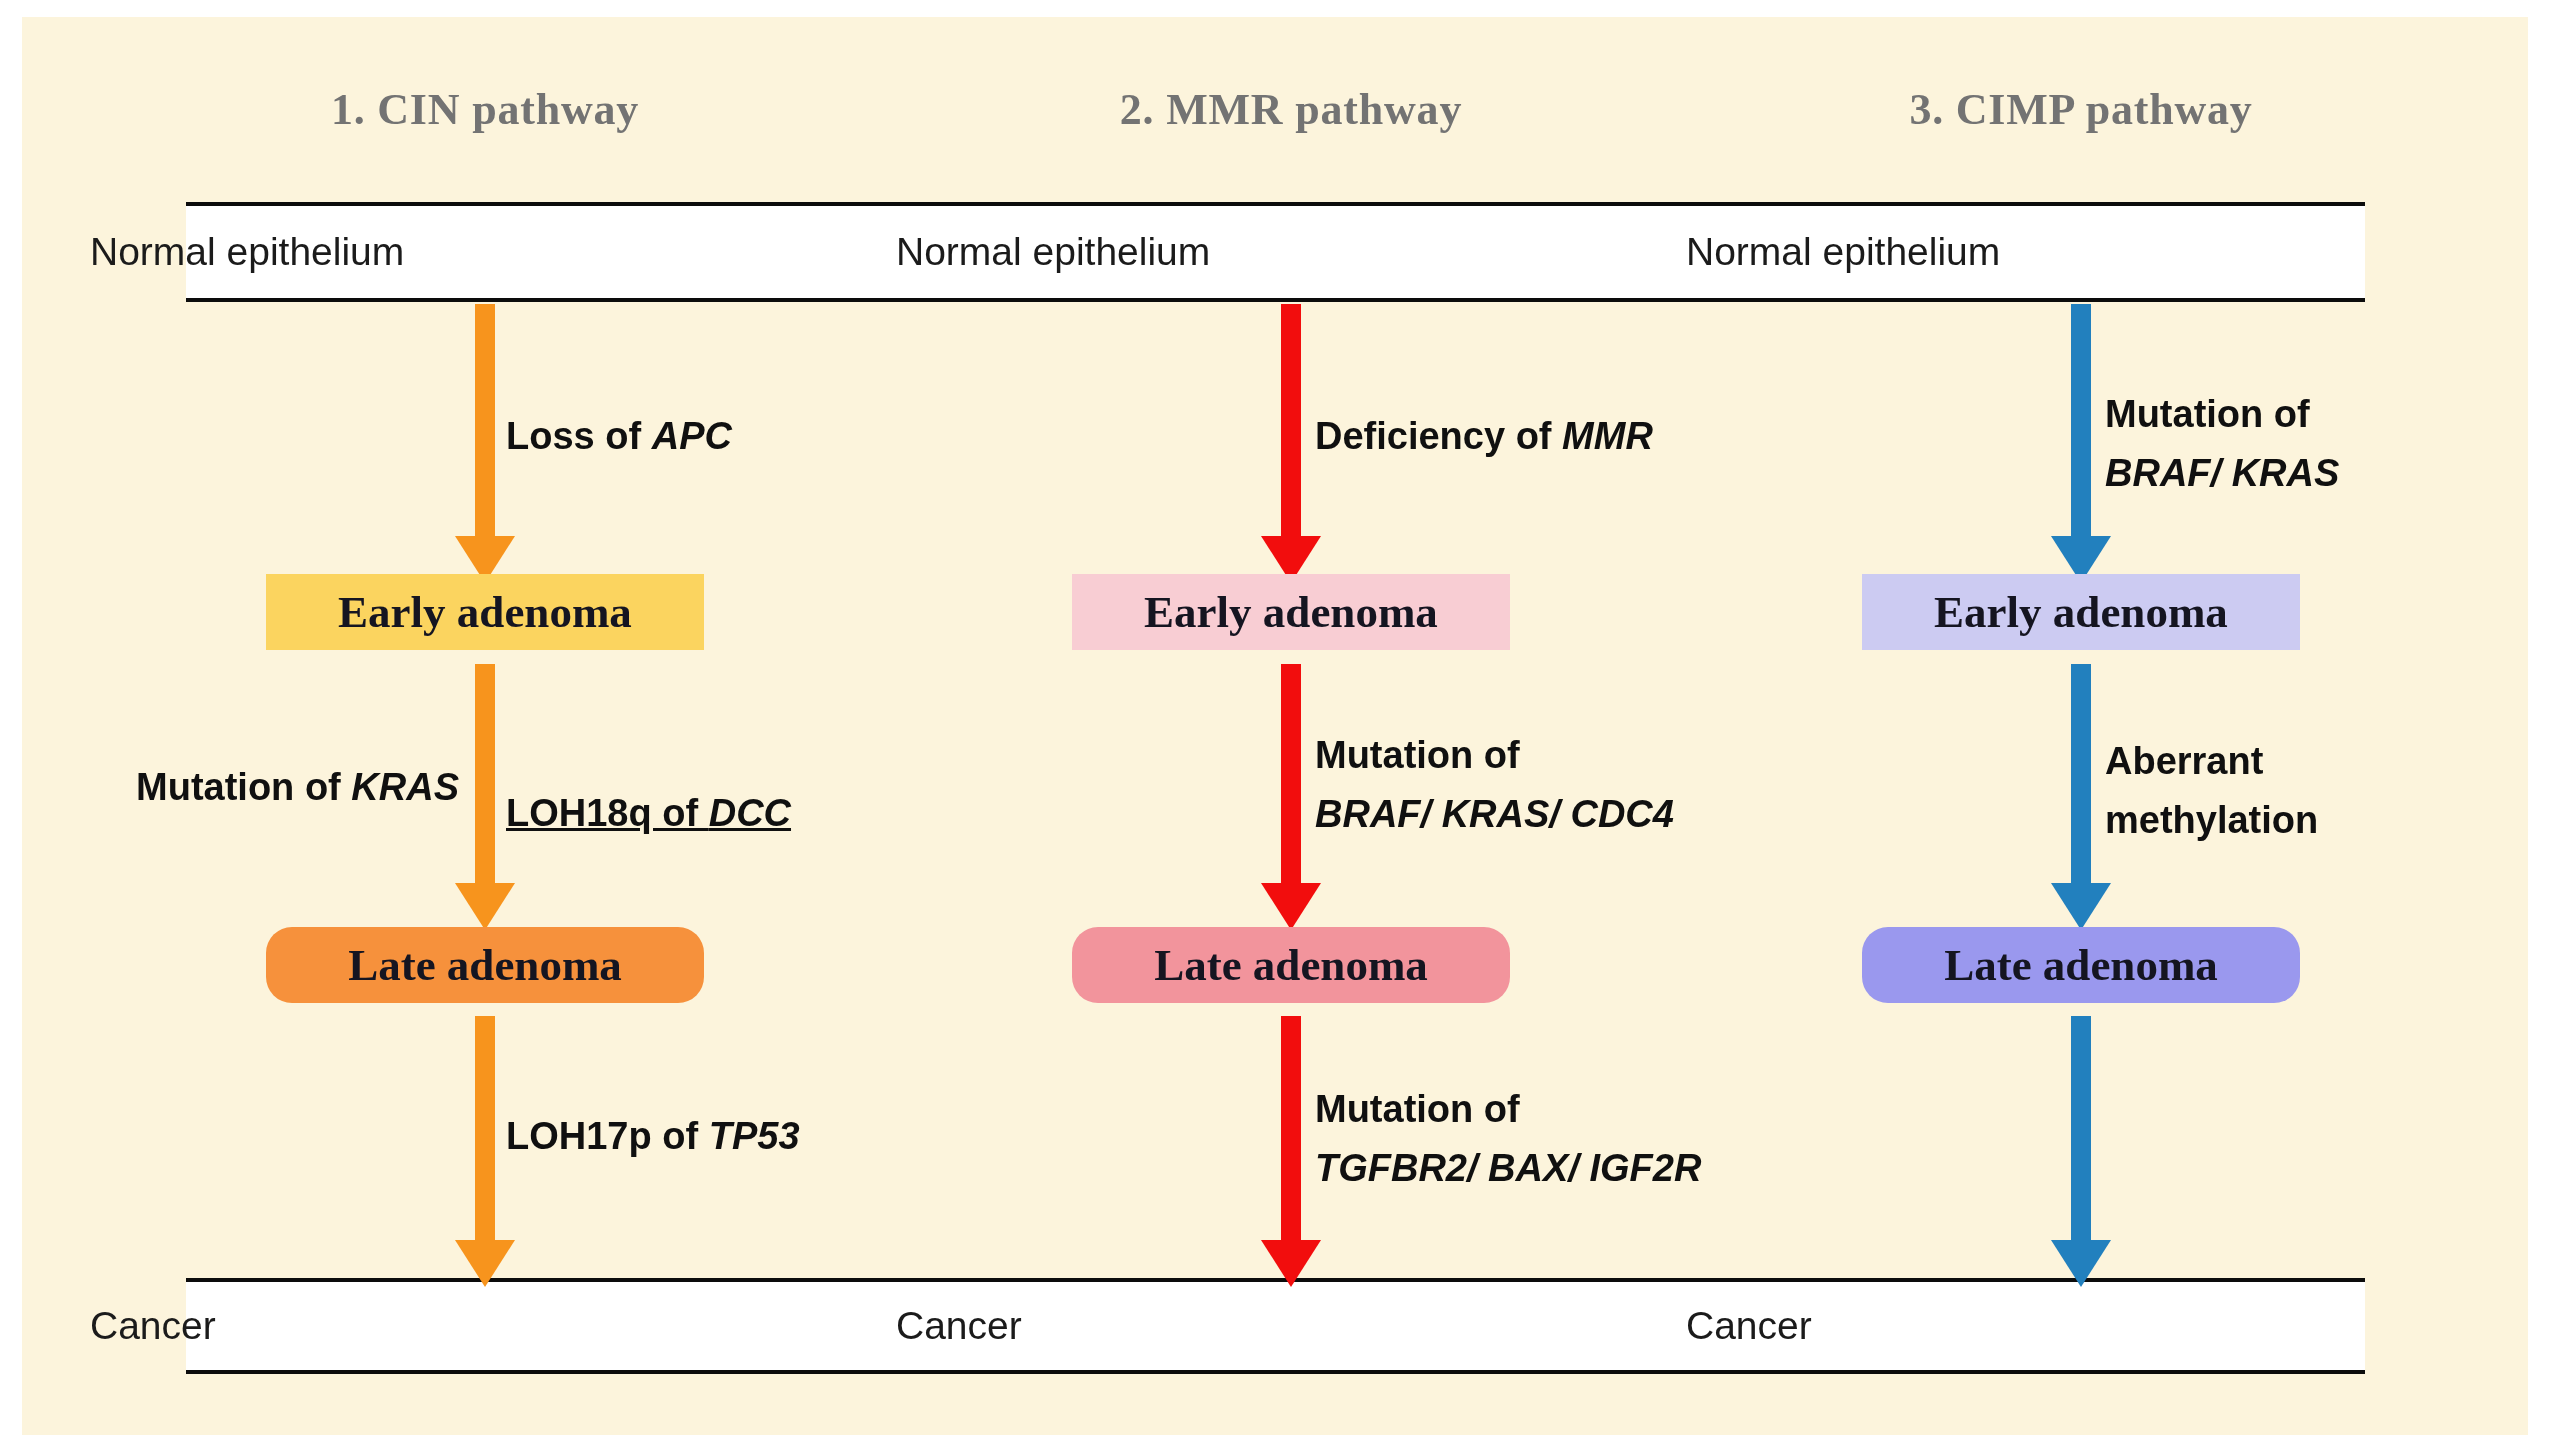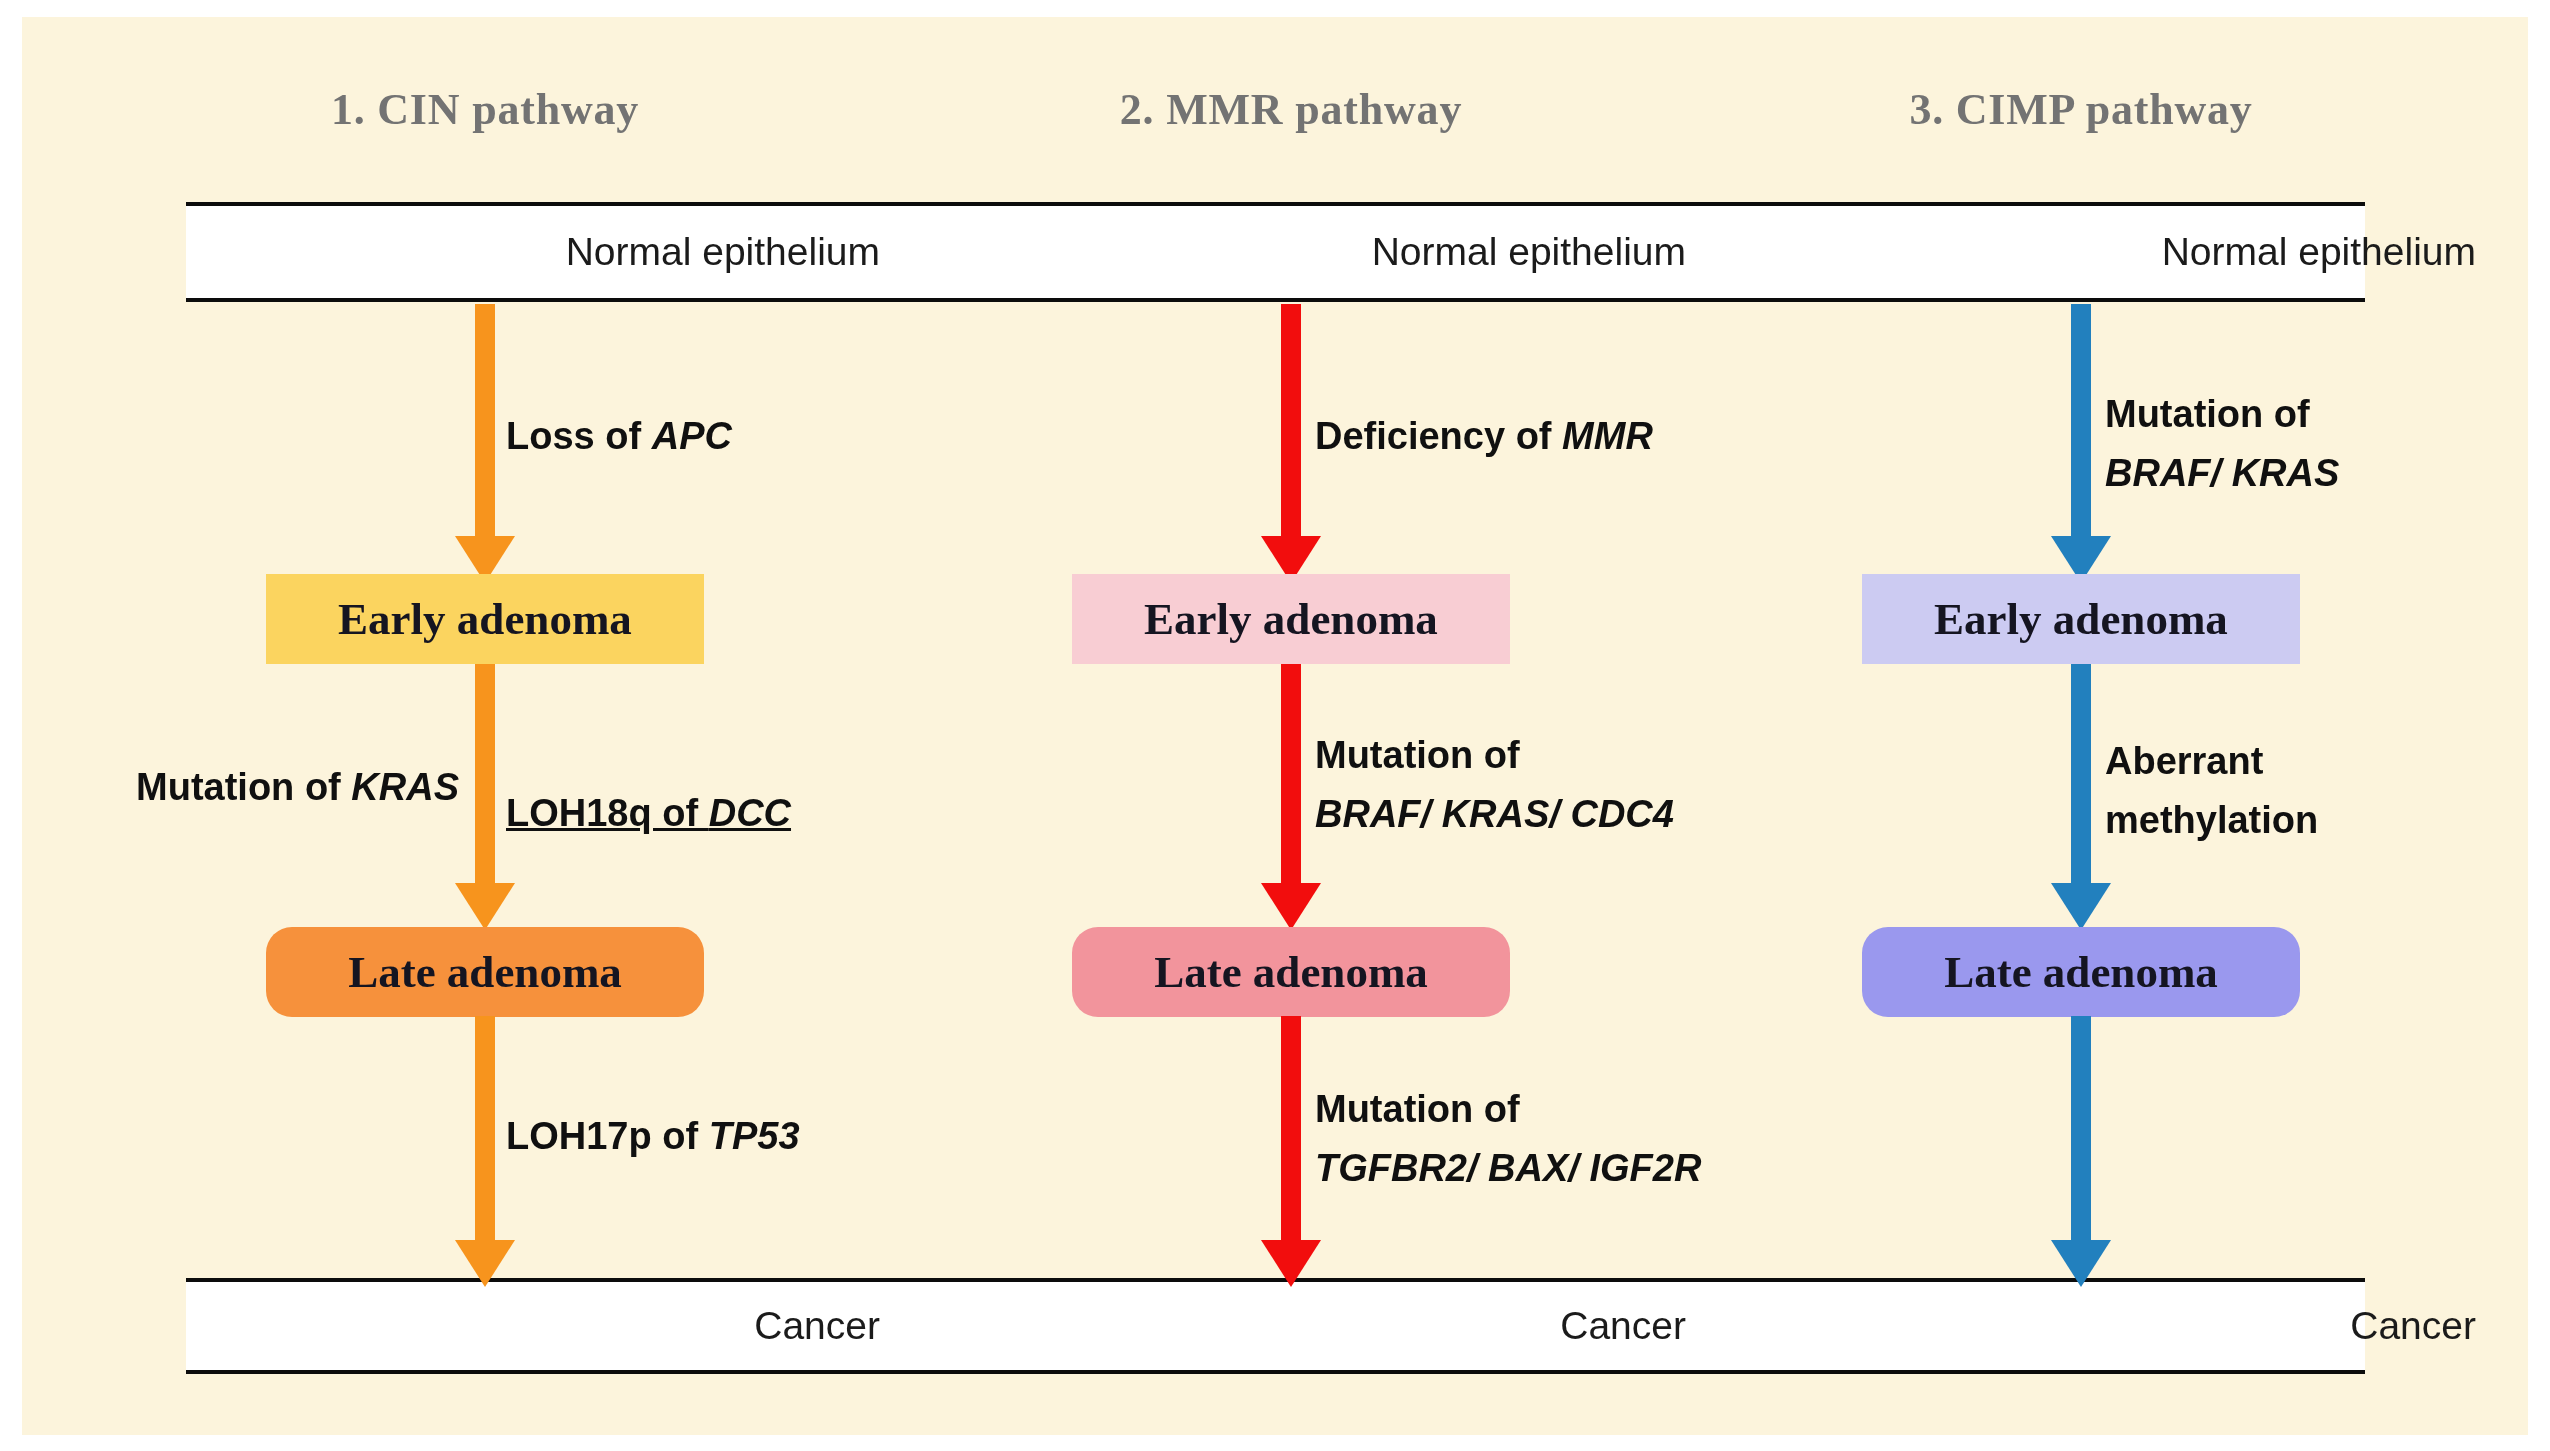--- a/index.html
+++ b/index.html
@@ -32,42 +32,42 @@
   .col[data-col="2"]{left:1686px;}
 
   .title{
     position:absolute;top:67px;left:0;width:790px;
     text-align:center;
     font-family:"Liberation Serif",serif;
     font-weight:bold;font-size:44px;line-height:86px;
     color:#737373;letter-spacing:0.8px;
   }
   .stage{
-    position:absolute;left:0;width:790px;text-align:right;
+    position:absolute;left:0;width:790px;text-align:left;
     font-size:39px;line-height:50px;color:#1b1b1b;
   }
   .stage-normal{top:227px;}
   .stage-cancer{top:1301px;}
 
   
   .seg{position:absolute;left:365px;width:59px;}
   .shaft{position:absolute;left:19.6px;width:20.3px;top:0;background:var(--arrow);}
   .head{
     position:absolute;left:0;width:0;height:0;
     border-left:30px solid transparent;
     border-right:30px solid transparent;
     border-top:47px solid var(--arrow);
   }
   .seg1{top:304px;height:279px;} .seg1 .shaft{height:232px;} .seg1 .head{top:232px;}
   .seg2{top:664px;height:266px;} .seg2 .shaft{height:219px;} .seg2 .head{top:219px;}
   .seg3{top:1016px;height:271px;} .seg3 .shaft{height:224px;} .seg3 .head{top:224px;}
 
   
   .box{
-    position:absolute;left:176px;width:438px;height:90px;
+    position:absolute;left:176px;width:438px;height:76px;
     display:flex;align-items:center;justify-content:center;
     font-family:"Liberation Serif",serif;font-weight:bold;font-size:45px;
     color:#151521;
   }
   .box.early{top:574px;background:var(--early);}
   .box.late{top:927px;background:var(--late);border-radius:26px;}
 
   
   .lbl{
     position:absolute;

